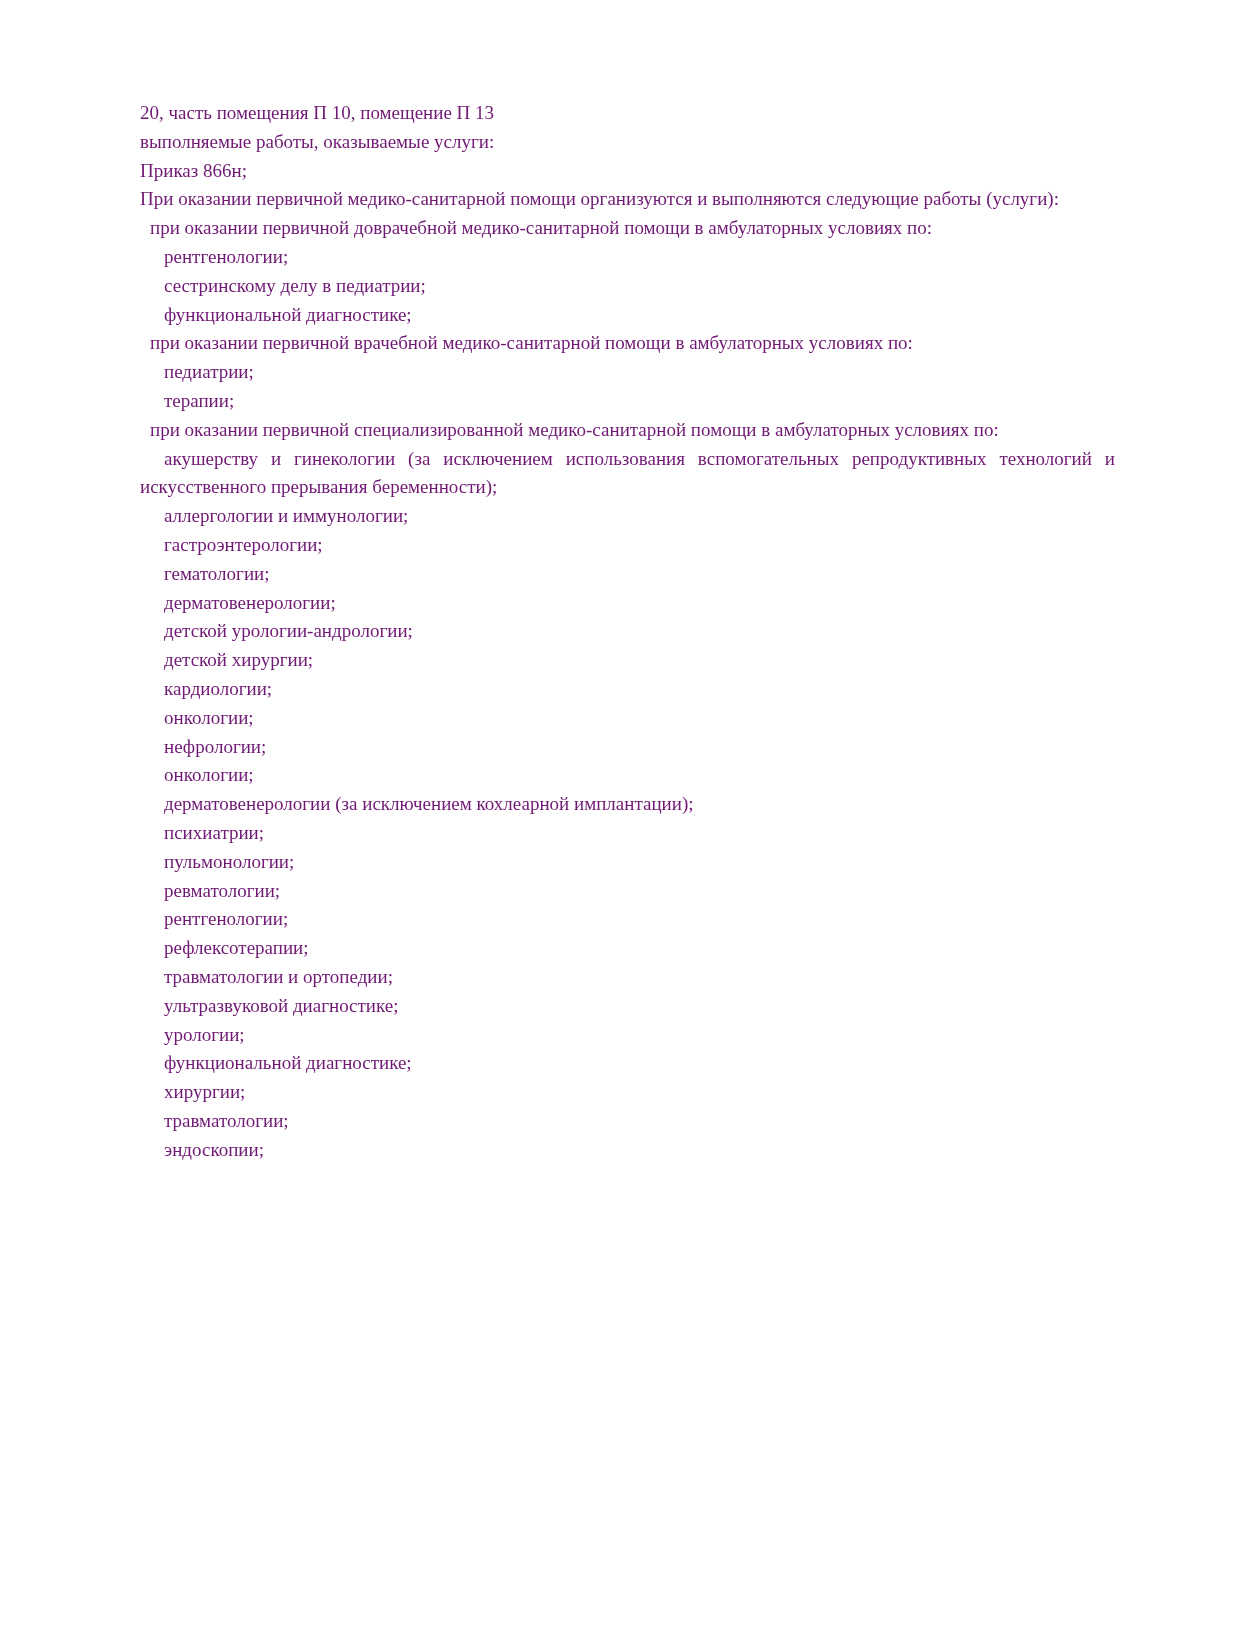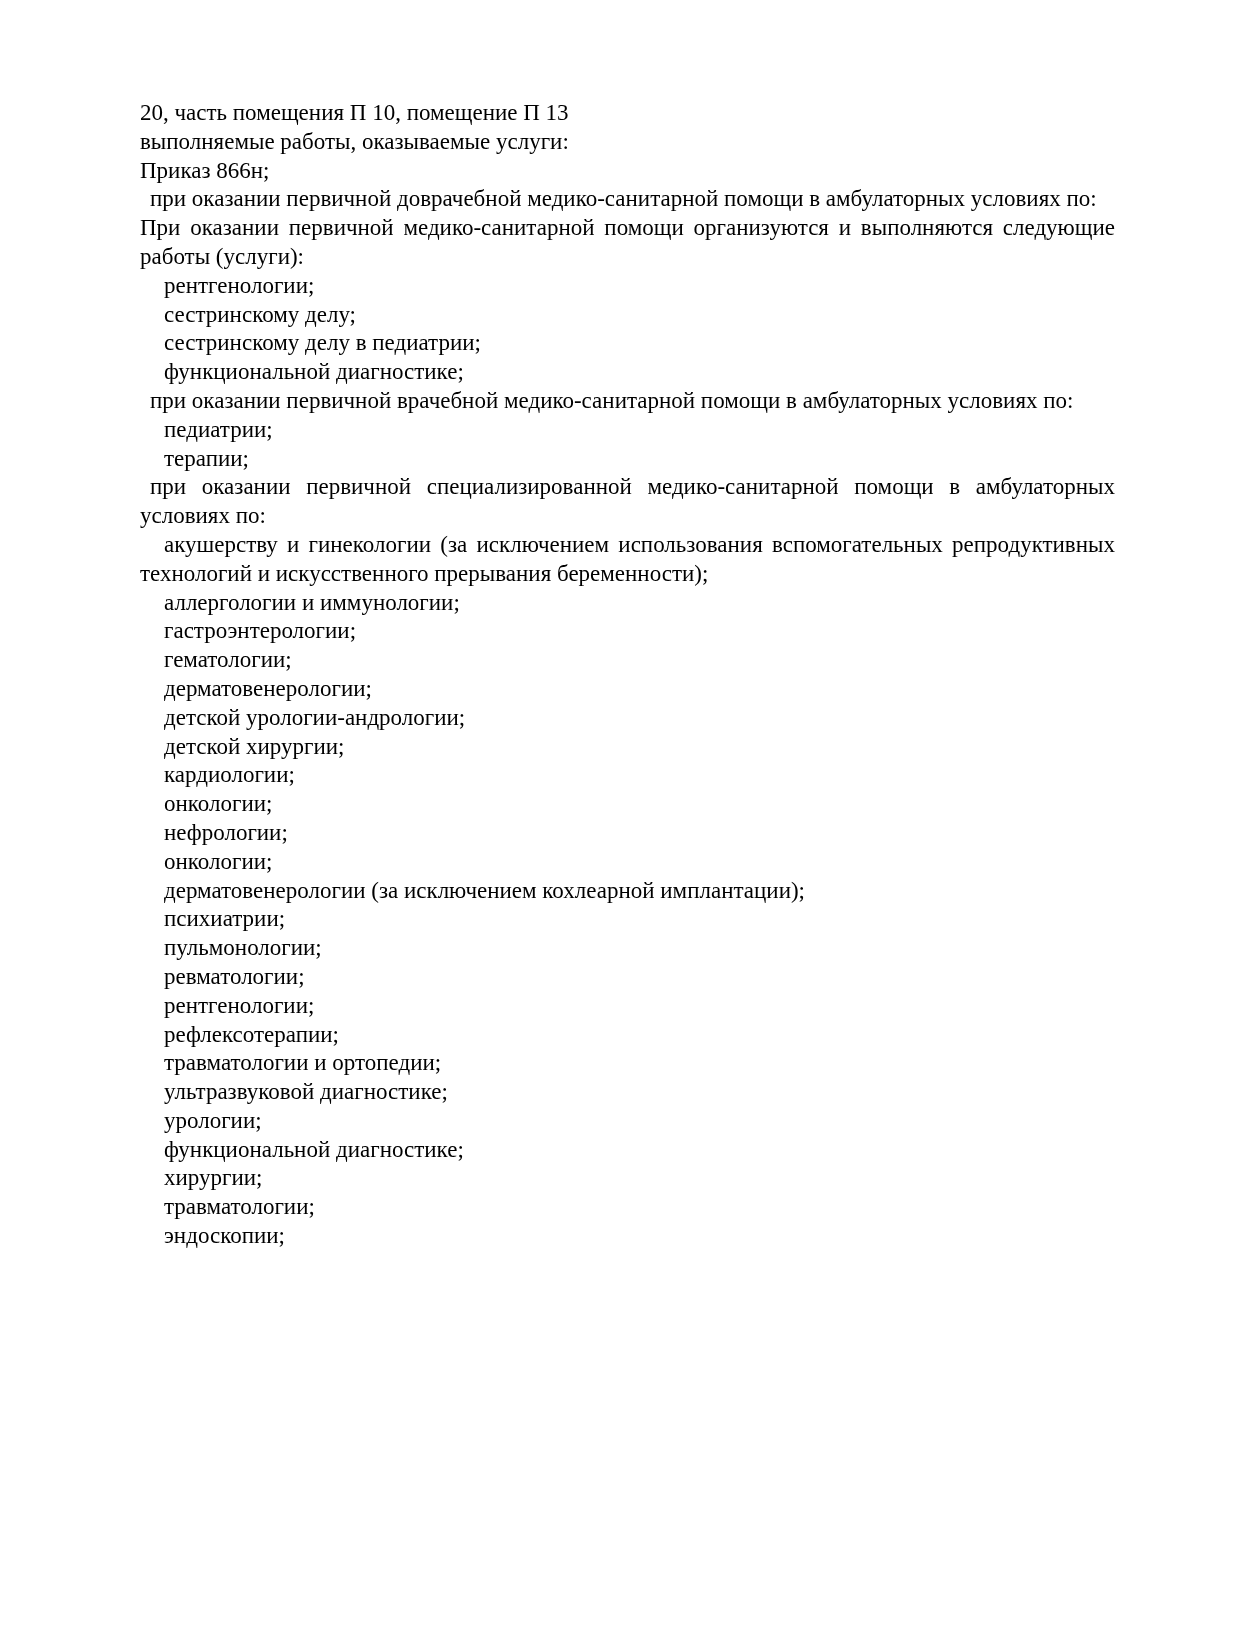--- a/index.html
+++ b/index.html
@@ -12,45 +12,44 @@
     background: #ffffff;
     position: relative;
     overflow: hidden;
   }
   .doc-body {
     position: absolute;
     left: 140px;
     top: 99px;
     width: 975px;
     font-family: "Liberation Serif", serif;
-    font-size: 23px;
+    font-size: 19px;
     line-height: 28.8px;
-    color: #000000;
+    color: #701a75;
     text-align: justify;
   }
   p.para {
     margin: 0;
     padding: 0;
   }
   .ind-0 { text-indent: 0; }
   .ind-1 { text-indent: 10px; }
   .ind-2 { text-indent: 24px; }
 </style>
 </head>
 <body>
 
 <main>
   <div class="doc-body">
       <p class="para ind-0">20, часть помещения П 10, помещение П 13</p>
       <p class="para ind-0">выполняемые работы, оказываемые услуги:</p>
       <p class="para ind-0">Приказ 866н;</p>
+      <p class="para ind-0">При оказании первичной медико-санитарной помощи организуются и выполняются следующие работы (услуги):</p>
       <p class="para ind-1">при оказании первичной доврачебной медико-санитарной помощи в амбулаторных условиях по:</p>
-      <p class="para ind-0">При оказании первичной медико-санитарной помощи организуются и выполняются следующие работы (услуги):</p>
       <p class="para ind-2">рентгенологии;</p>
-      <p class="para ind-2">сестринскому делу;</p>
       <p class="para ind-2">сестринскому делу в педиатрии;</p>
       <p class="para ind-2">функциональной диагностике;</p>
       <p class="para ind-1">при оказании первичной врачебной медико-санитарной помощи в амбулаторных условиях по:</p>
       <p class="para ind-2">педиатрии;</p>
       <p class="para ind-2">терапии;</p>
       <p class="para ind-1">при оказании первичной специализированной медико-санитарной помощи в амбулаторных условиях по:</p>
       <p class="para ind-2">акушерству и гинекологии (за исключением использования вспомогательных репродуктивных технологий и искусственного прерывания беременности);</p>
       <p class="para ind-2">аллергологии и иммунологии;</p>
       <p class="para ind-2">гастроэнтерологии;</p>
       <p class="para ind-2">гематологии;</p>

